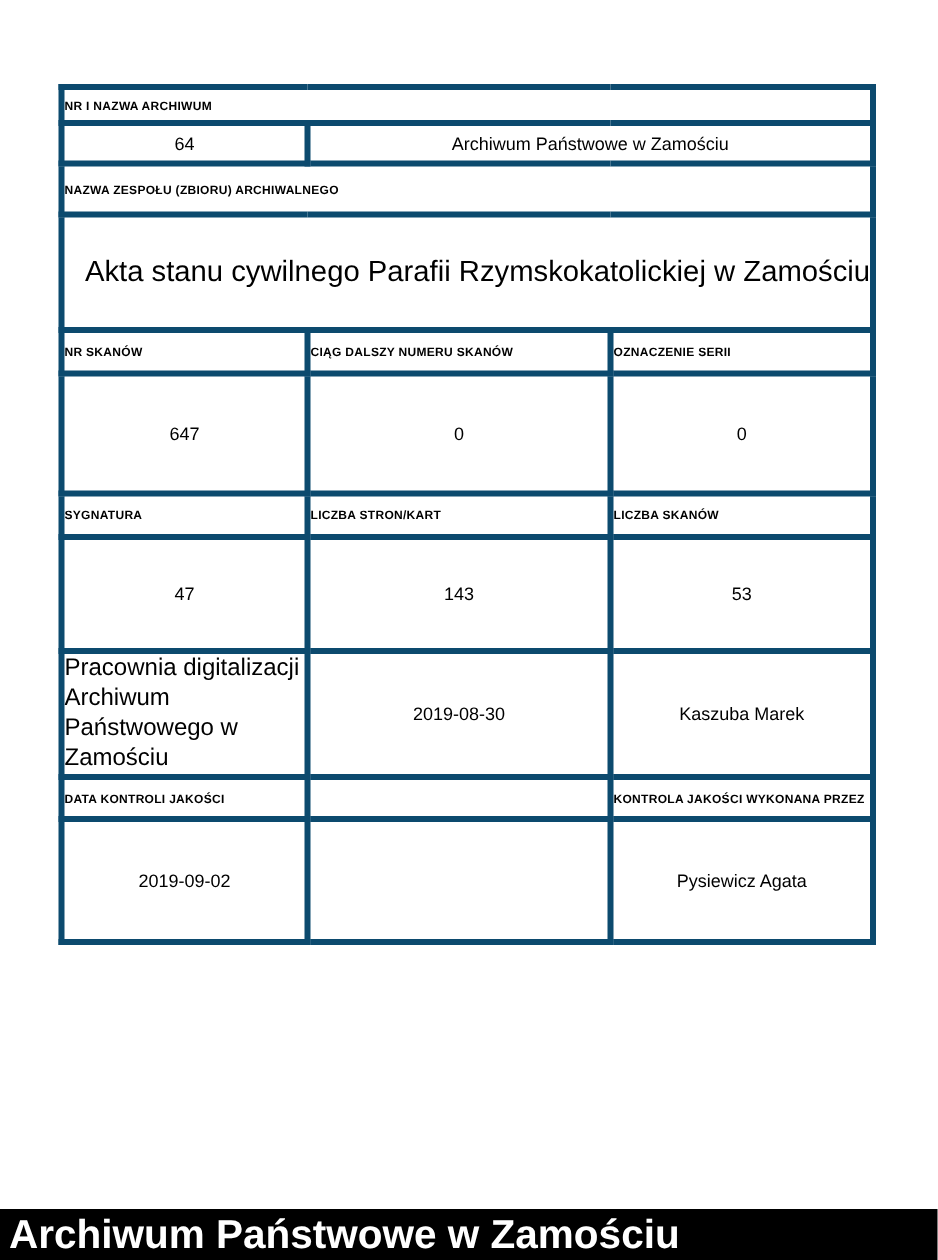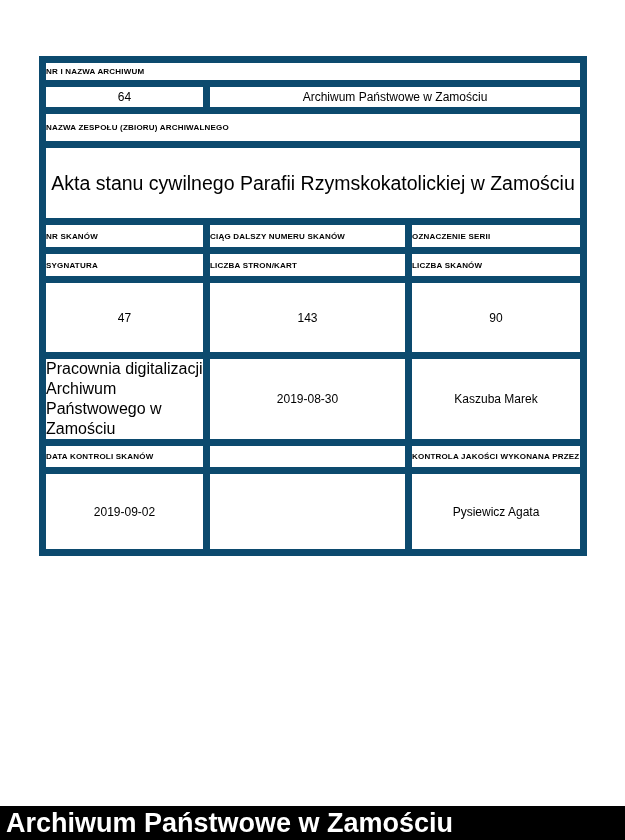--- a/index.html
+++ b/index.html
@@ -17,21 +17,21 @@
   }
   table.form-table {
     position: absolute;
     left: 39px;
     top: 56px;
     width: 541px;
     border-collapse: collapse;
     table-layout: fixed;
   }
   table.form-table td {
-    border: 7px solid #0c4a6e;
+    border: 4px solid #0c4a6e;
     padding: 0;
     overflow: hidden;
     background: #ffffff;
   }
   td.lbl {
     font-size: 8px;
     font-weight: bold;
     letter-spacing: 0.2px;
     padding: 2px 4px;
     vertical-align: middle;
@@ -44,21 +44,21 @@
   }
   td.val-left {
     font-size: 16px;
     text-align: left;
     vertical-align: middle;
     padding: 2px 4px 2px 6px;
     line-height: 1.25;
   }
   td.title-cell {
     font-size: 19.5px;
-    text-align: center;
+    text-align: right;
     vertical-align: middle;
     padding-left: 2px;
     white-space: nowrap;
   }
   td.remarks-cell {
     vertical-align: top;
   }
   td.remarks-cell .remarks-label {
     font-size: 8px;
     font-weight: bold;
@@ -110,42 +110,47 @@
   <tr style="height:77px">
     <td class="title-cell" colspan="3">Akta stanu cywilnego Parafii Rzymskokatolickiej w Zamościu</td>
   </tr>
 
   <tr style="height:29px">
     <td class="lbl">NR SKANÓW</td>
     <td class="lbl">CIĄG DALSZY NUMERU SKANÓW</td>
     <td class="lbl">OZNACZENIE SERII</td>
   </tr>
 
+  <tr style="height:80px">
+    <td class="val">647</td>
+    <td class="val">0</td>
+    <td class="val">0</td>
+  </tr>
 
   <tr style="height:29px">
     <td class="lbl">SYGNATURA</td>
     <td class="lbl">LICZBA STRON/KART</td>
     <td class="lbl">LICZBA SKANÓW</td>
   </tr>
 
   <tr style="height:76px">
     <td class="val">47</td>
     <td class="val">143</td>
-    <td class="val">90</td>
+    <td class="val">53</td>
   </tr>
 
 
   <tr style="height:69px">
     <td class="val-left">Pracownia digitalizacji Archiwum Państwowego w Zamościu</td>
     <td class="val">2019-08-30</td>
     <td class="val">Kaszuba Marek</td>
   </tr>
 
   <tr style="height:28px">
-    <td class="lbl">DATA KONTROLI SKANÓW</td>
+    <td class="lbl">DATA KONTROLI JAKOŚCI</td>
     <td class="lbl"></td>
     <td class="lbl">KONTROLA JAKOŚCI WYKONANA PRZEZ</td>
   </tr>
 
   <tr style="height:82px">
     <td class="val">2019-09-02</td>
     <td class="val"></td>
     <td class="val">Pysiewicz Agata</td>
   </tr>
 

